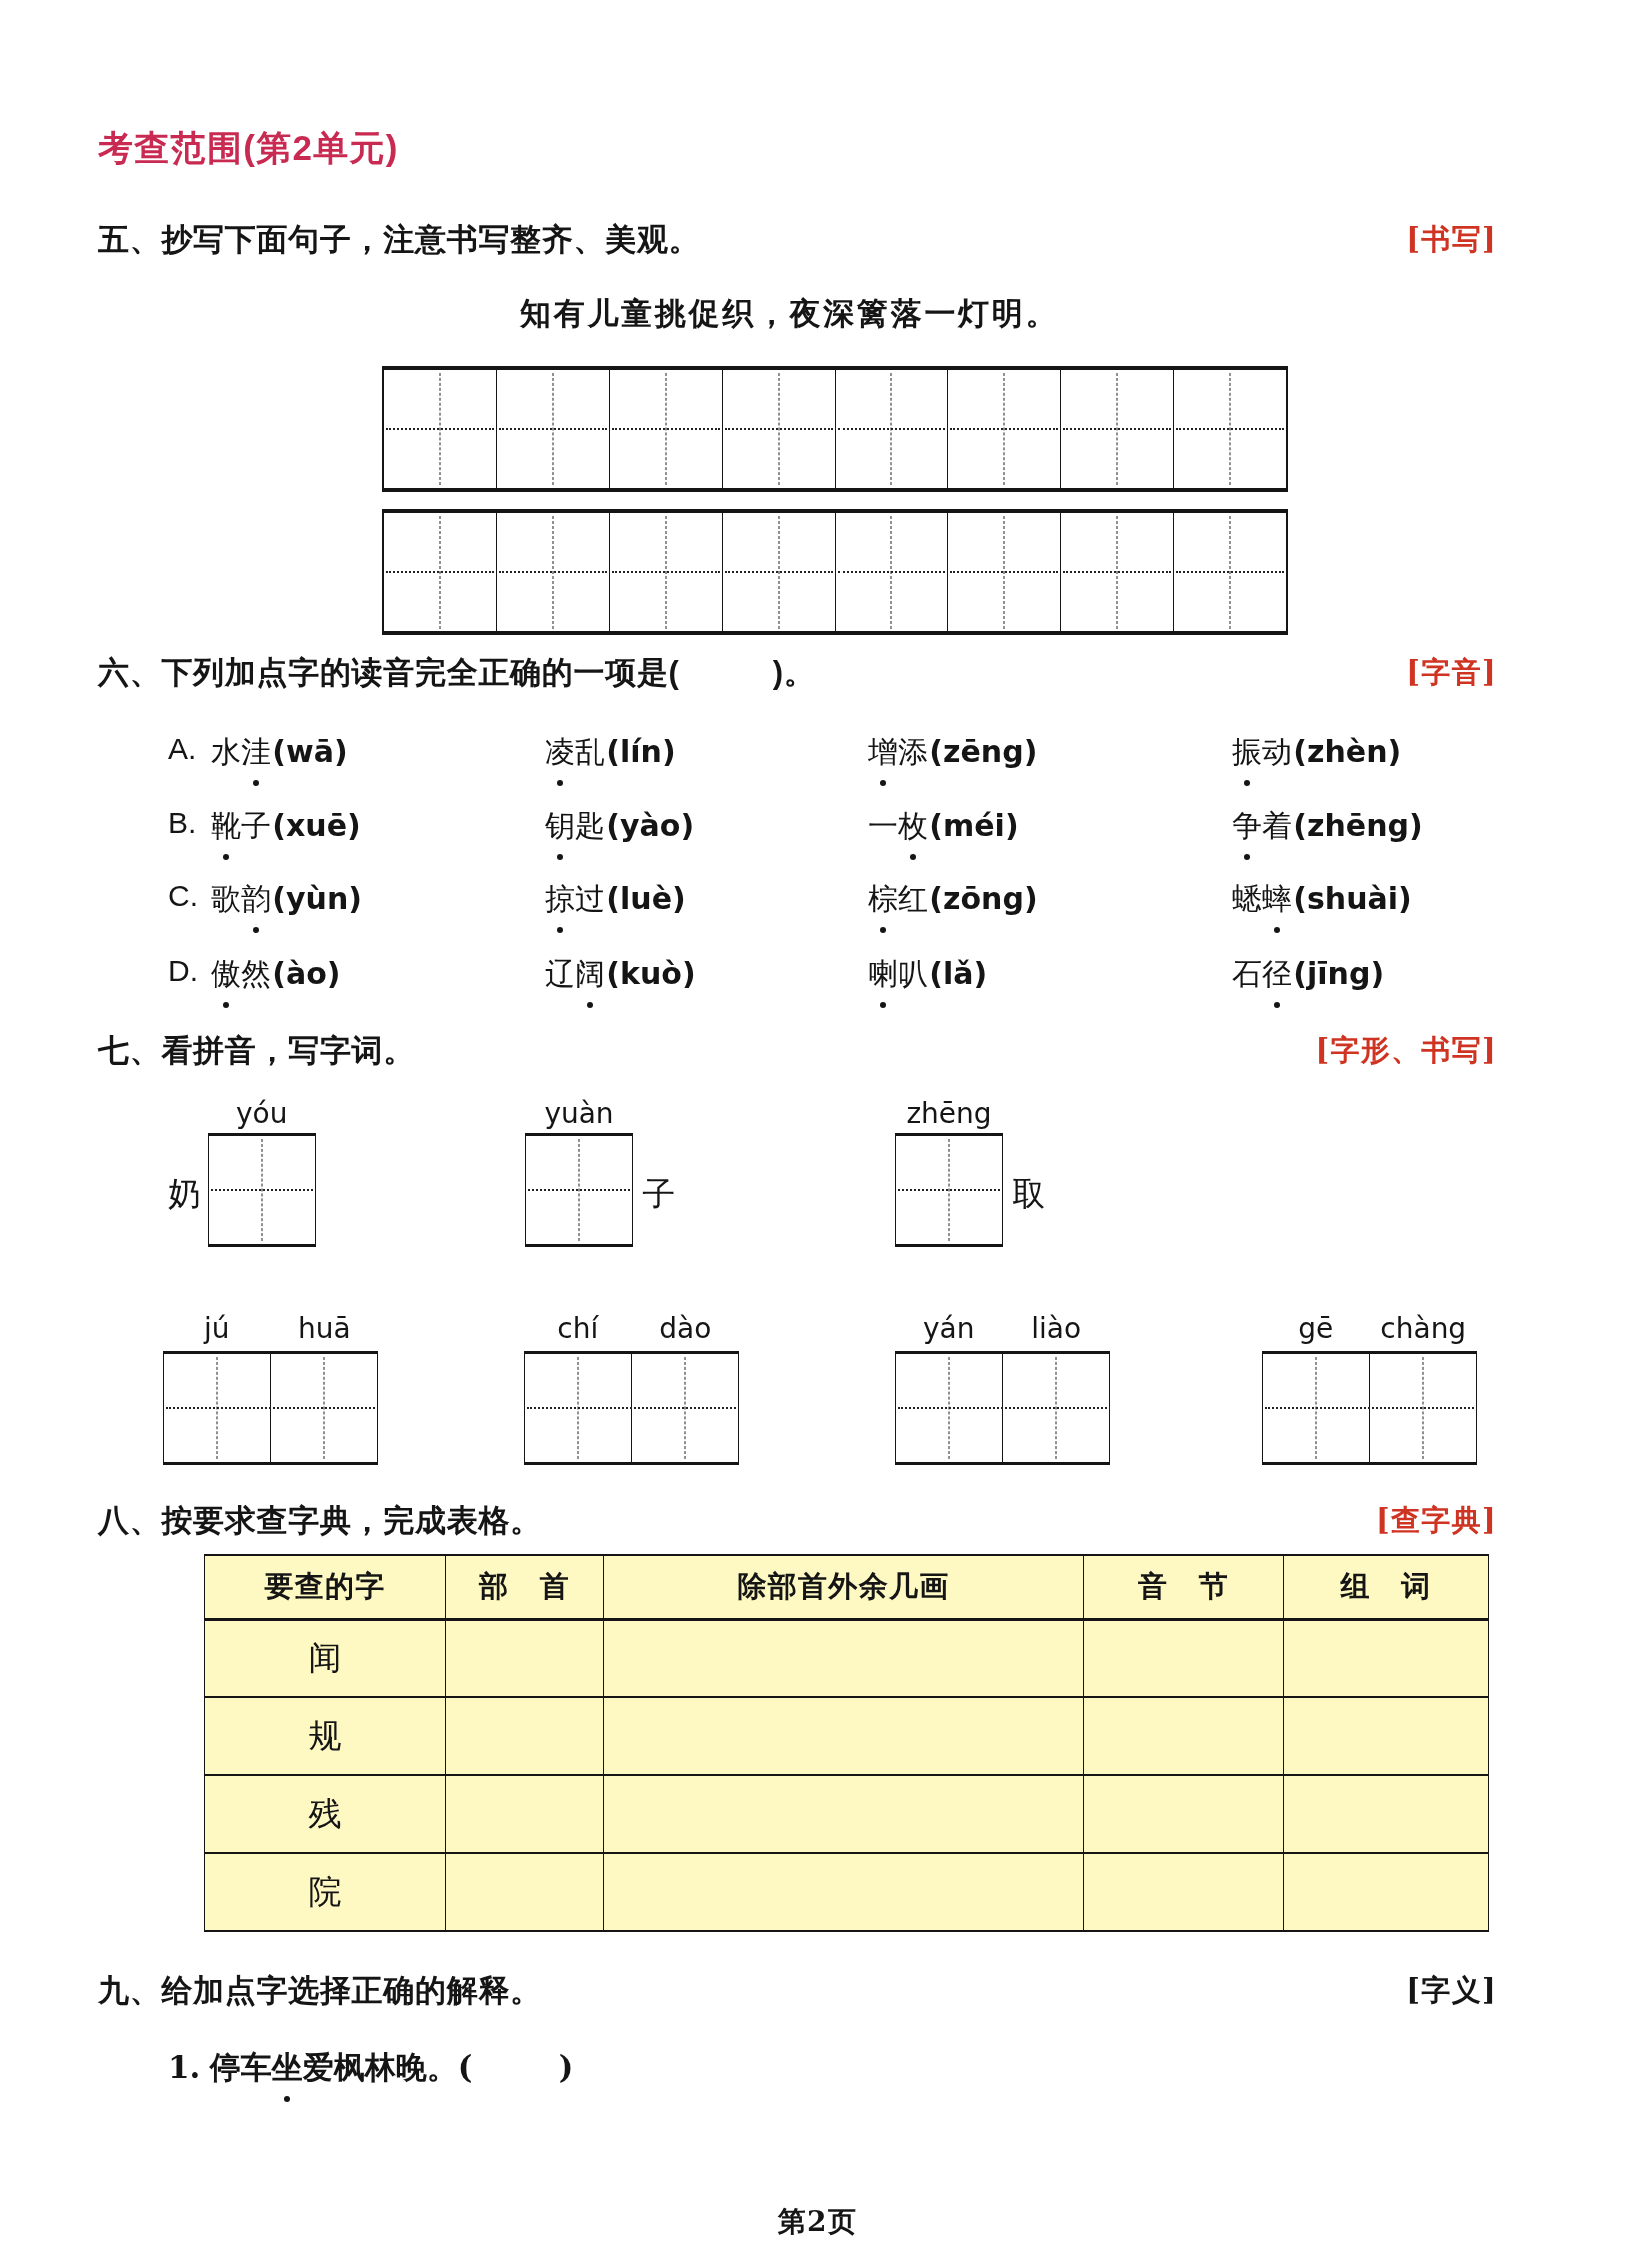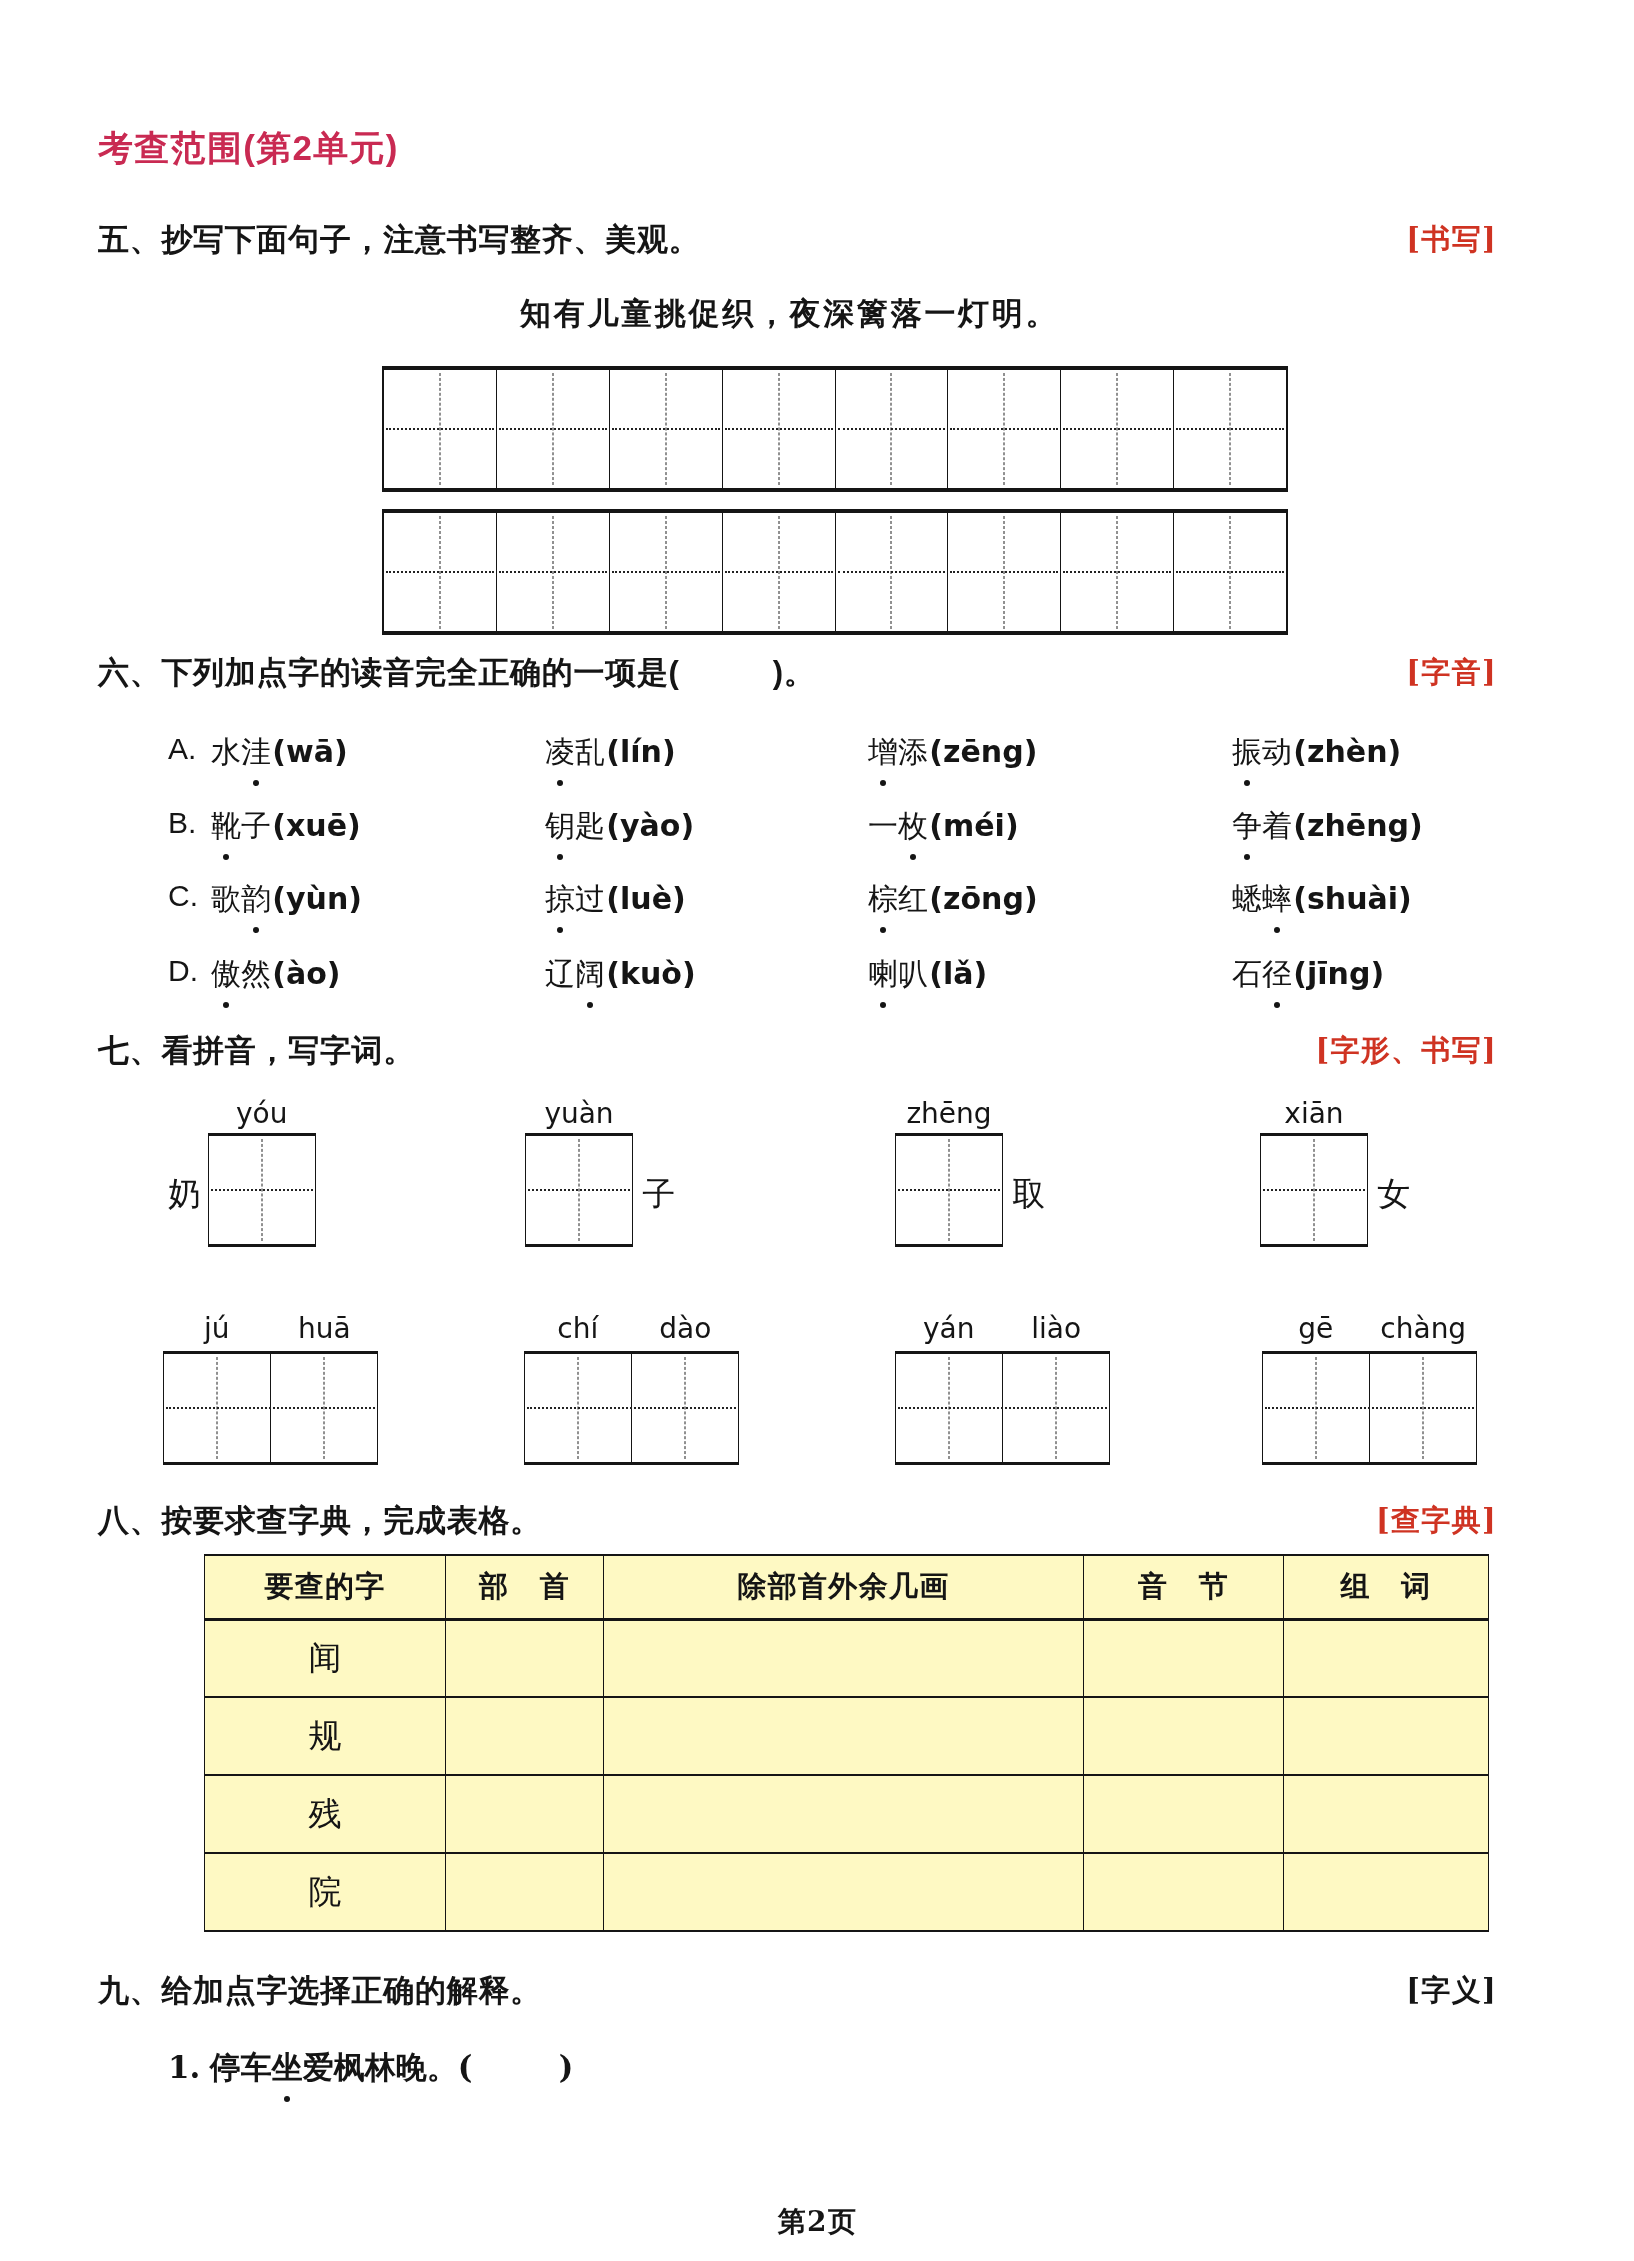--- a/index.html
+++ b/index.html
@@ -237,30 +237,20 @@
       <div class="pin-group g1">
         <div class="box-col">
           <div class="py-label">yuàn</div>
           <div class="tian-box single">
             <div class="vline"></div>
             <div class="hline"></div>
           </div>
         </div>
         <span class="side-char r">子</span>
       </div>
-      <div class="pin-group g3">
-        <div class="box-col">
-          <div class="py-label">xiān</div>
-          <div class="tian-box single">
-            <div class="vline"></div>
-            <div class="hline"></div>
-          </div>
-        </div>
-        <span class="side-char r">女</span>
-      </div>
     </div>
   <div id="pinyin-row2">
       <div class="pin-group2 g0">
         <div class="box-col">
           <div class="py-pair">
             <span>jú</span>
             <span>huā</span>
           </div>
           <div class="tian-box double">
             <div class="dcell">

